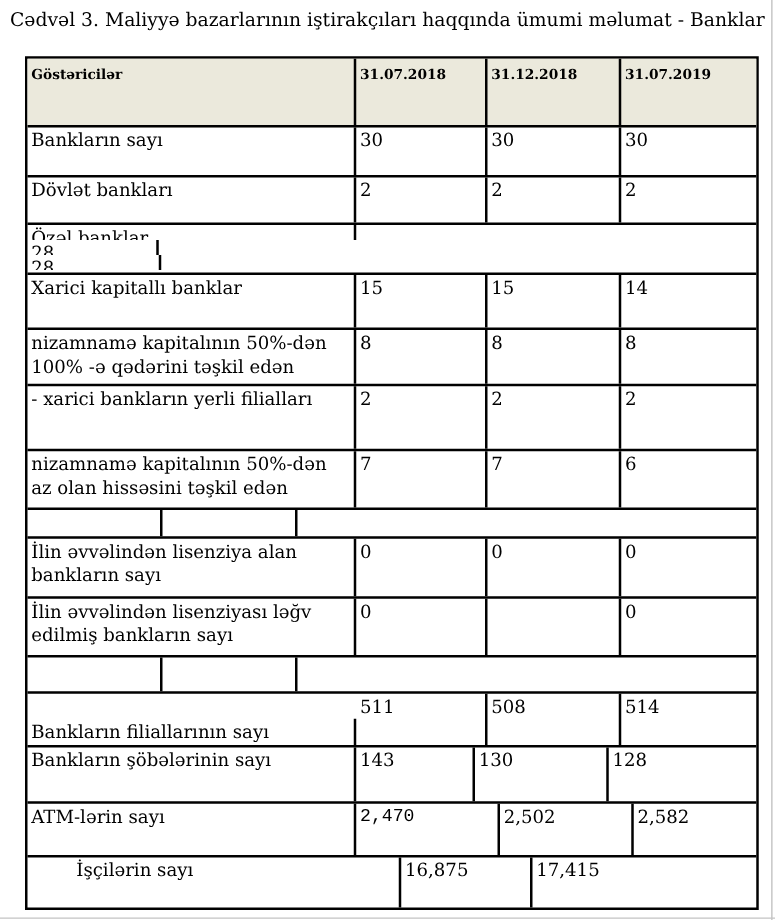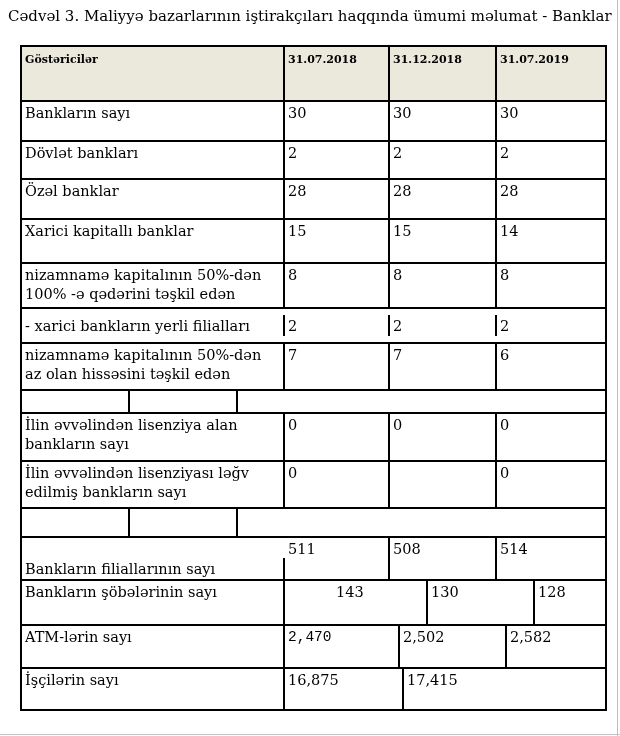--- a/index.html
+++ b/index.html
@@ -9,21 +9,21 @@
   }
   .caption{
     position:absolute;left:8px;top:6px;width:600px;
     font-size:15px;line-height:20px;white-space:nowrap;
   }
   .tbl{
     position:absolute;left:20px;top:45px;width:583px;
     border:2px solid #000;background:#fff;box-sizing:content-box;
   }
   .row{display:flex;box-sizing:border-box;border-bottom:2px solid #000;}
-  .row:last-child{border-bottom:none;}
+  .row:last-child{border-bottom:none;margin-left:36px;}
   .cell{
     box-sizing:border-box;border-right:2px solid #000;
     padding:2px 2px 0 3px;font-size:14.5px;line-height:19px;
     overflow:hidden;
   }
   .cell:last-child{border-right:none;flex:1;}
   .header-row{background:#ebe9dc;height:55px;font-weight:bold;}
   .header-row .cell{font-size:11px;padding-top:3px;}
   .page-edge-r{position:absolute;top:0;right:2px;width:1px;height:736px;background:#bcbcbc;}
   .page-edge-b{position:absolute;left:0;bottom:1px;width:620px;height:1px;background:#c4c4c4;}
@@ -46,39 +46,39 @@
         <div class="cell" style="width: 105px;">30</div>
         <div class="cell" style="width: 107px;">30</div>
         <div class="cell">30</div>
       </div>
       <div class="row" style="height: 38px;">
         <div class="cell" style="width: 263px;">Dövlət bankları</div>
         <div class="cell" style="width: 105px;">2</div>
         <div class="cell" style="width: 107px;">2</div>
         <div class="cell">2</div>
       </div>
-      <div class="row" style="height: 40px;">
+      <div class="row" style="height: 40px; flex-direction: column;">
         <div class="cell" style="width: 263px;">Özəl banklar</div>
         <div class="cell" style="width: 105px;">28</div>
         <div class="cell" style="width: 107px;">28</div>
         <div class="cell">28</div>
       </div>
       <div class="row" style="height: 44px;">
         <div class="cell" style="width: 263px;">Xarici kapitallı banklar</div>
         <div class="cell" style="width: 105px;">15</div>
         <div class="cell" style="width: 107px;">15</div>
         <div class="cell">14</div>
       </div>
       <div class="row" style="height: 45px;">
         <div class="cell" style="width: 263px;">nizamnamə kapitalının 50%-dən 100% -ə qədərini təşkil edən</div>
         <div class="cell" style="width: 105px;">8</div>
         <div class="cell" style="width: 107px;">8</div>
         <div class="cell">8</div>
       </div>
-      <div class="row" style="height: 35px; align-items: center;">
+      <div class="row" style="height: 52px;">
         <div class="cell" style="width: 263px;">- xarici bankların yerli filialları</div>
         <div class="cell" style="width: 105px;">2</div>
         <div class="cell" style="width: 107px;">2</div>
         <div class="cell">2</div>
       </div>
       <div class="row" style="height: 47px;">
         <div class="cell" style="width: 263px;">nizamnamə kapitalının 50%-dən az olan hissəsini təşkil edən</div>
         <div class="cell" style="width: 105px;">7</div>
         <div class="cell" style="width: 107px;">7</div>
         <div class="cell">6</div>
@@ -106,32 +106,32 @@
         <div class="cell"></div>
       </div>
       <div class="row" style="height: 43px;">
         <div class="cell" style="width: 263px; margin-top: 20px;">Bankların filiallarının sayı</div>
         <div class="cell" style="width: 105px;">511</div>
         <div class="cell" style="width: 107px;">508</div>
         <div class="cell">514</div>
       </div>
       <div class="row" style="height: 45px; justify-content: space-between;">
         <div class="cell" style="width: 263px;">Bankların şöbələrinin sayı</div>
-        <div class="cell" style="width: 95px; margin-left: 48px;">143</div>
+        <div class="cell" style="width: 95px;">143</div>
         <div class="cell" style="width: 107px;">130</div>
         <div class="cell">128</div>
       </div>
       <div class="row" style="height: 43px;">
         <div class="cell" style="width: 263px;">ATM-lərin sayı</div>
         <div class="cell" style="width: 115px; font-family: Liberation Mono, monospace;">2,470</div>
         <div class="cell" style="width: 107px;">2,502</div>
         <div class="cell">2,582</div>
       </div>
       <div class="row" style="height: 40px;">
         <div class="cell" style="width: 263px;">İşçilərin sayı</div>
-        <div class="cell" style="width: 119px;">16,875</div>
+        <div class="cell" style="width: 105px;">16,875</div>
         <div class="cell" style="width: 107px;">17,415</div>
       </div>
     </div>
 </div>
 
 <div class="page-edge-r"></div>
 <div class="page-edge-b"></div>
 
 </body></html>

